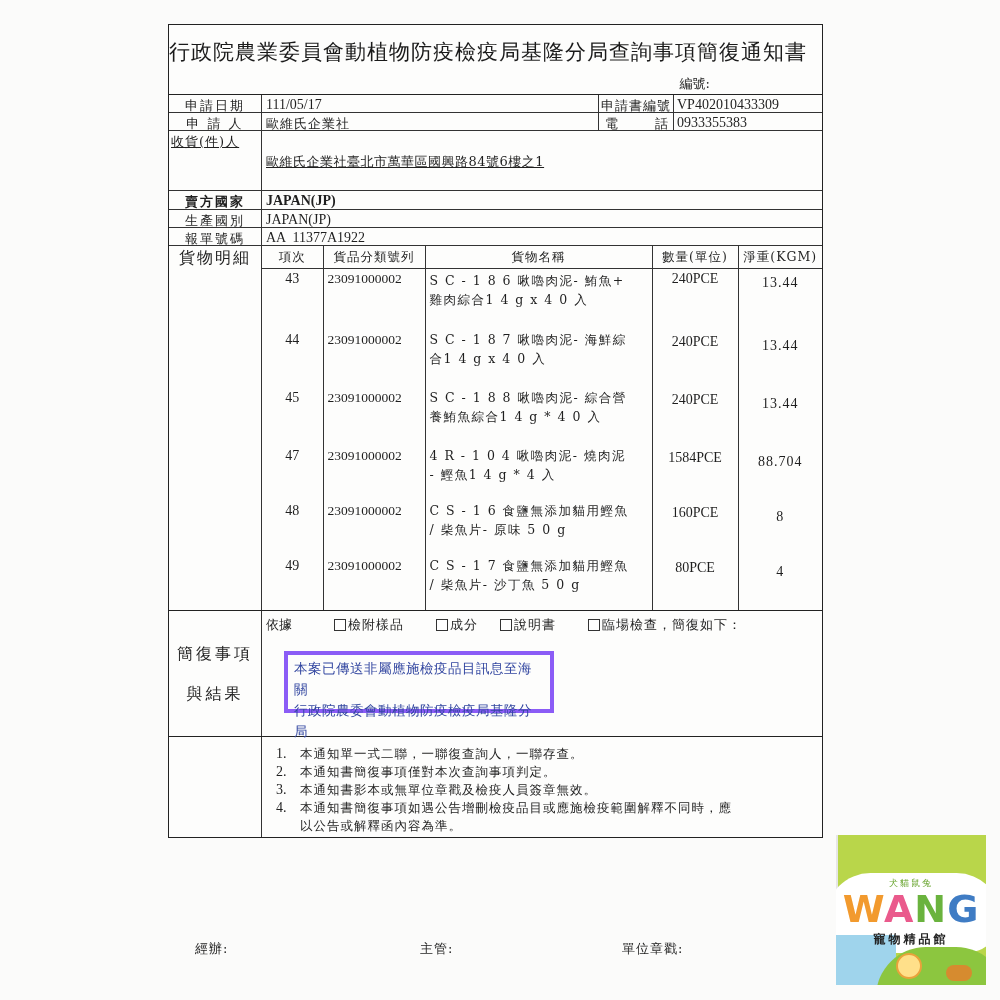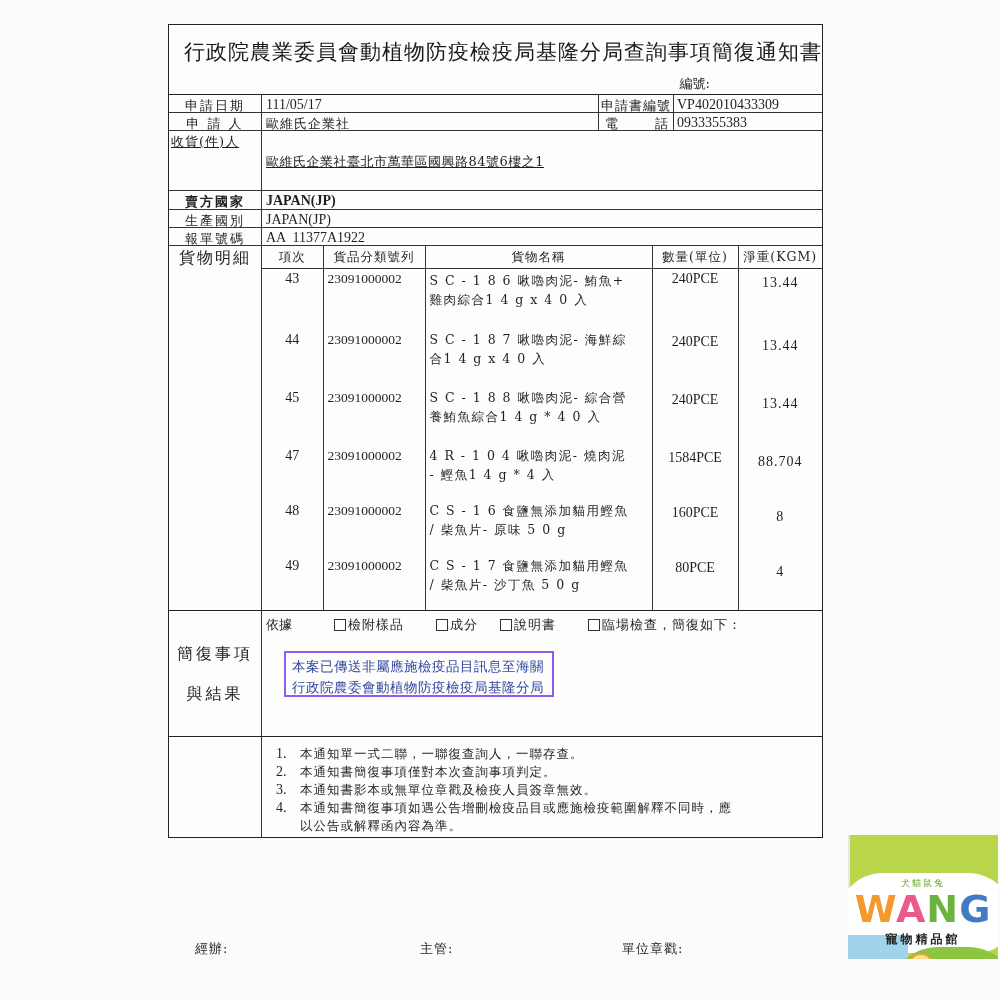--- a/index.html
+++ b/index.html
@@ -10,21 +10,21 @@
       position: absolute; left: 0; top: 0; width: 1000px; height: 1000px;
       background: #fbfbfa;
     }
     .doc {
       position: absolute; left: 168px; top: 24px; width: 655px;
       border: 1.5px solid #222;
       background: #fdfdfc;
     }
     .title-block { height: 70px; border-bottom: 1.5px solid #222; position: relative; }
     .title {
-      position: absolute; left: 0; right: 0; top: 13px; text-align: right;
+      position: absolute; left: 0; right: 0; top: 13px; text-align: left;
       font-size: 21px; letter-spacing: 1px; font-weight: normal; color: #1a1a1a;
     }
     .serial-label { position: absolute; right: 112px; top: 50px; font-size: 13px; }
 
     .row { display: flex; border-bottom: 1.2px solid #333; font-size: 13px; }
     .label {
       width: 93px; flex: none; border-right: 1.2px solid #333;
       text-align: center; letter-spacing: 2px; padding-top: 2px;
     }
     .value { flex: 1; padding-left: 4px; padding-top: 2px; font-family: "Liberation Serif", serif; font-size: 14px; }
@@ -66,40 +66,40 @@
     
     .reply { display: flex; height: 126px; border-bottom: 1.5px solid #222; }
     .reply .label { display: flex; align-items: center; justify-content: center; flex-direction: column; letter-spacing: 3px; line-height: 20px; padding: 0; gap: 20px; }
     .reply-body { flex: 1; position: relative; font-size: 13px; }
     .basis { position: absolute; left: 4px; top: 5px; display: flex; gap: 4px; white-space: nowrap; }
     .basis .basis-label { margin-right: 38px; }
     .chk { display: inline-flex; align-items: center; margin-right: 18px; letter-spacing: 1px; }
     .chk .box { width: 12px; height: 12px; border: 1px solid #333; margin-right: 2px; display: inline-block; background: #fff; }
     .chk.wide { margin-right: 28px; }
     .stamp {
-      position: absolute; left: 22px; top: 40px; width: 270px; height: 46px;
-      border: 2px solid #8b5cf6; color: #3246a0; padding: 3px 6px;
+      position: absolute; left: 22px; top: 40px; width: 270px; height: 62px;
+      border: 4px solid #8b5cf6; color: #3246a0; padding: 3px 6px;
       font-size: 13.5px; line-height: 21px; letter-spacing: 0.5px;
     }
 
     
     .notes { display: flex; height: 100px; }
     .notes .label { border-right: 1.2px solid #333; }
     .notes-body { flex: 1; padding: 8px 0 0 14px; font-size: 12.5px; line-height: 18px; }
     .note { display: flex; }
     .note .num { width: 24px; flex: none; font-family: "Liberation Serif", serif; font-size: 14px; }
     .note .txt { letter-spacing: 1px; }
 
     .sign-row { position: absolute; top: 940px; left: 195px; width: 620px; font-size: 13px; }
     .sign { position: absolute; letter-spacing: 1px; }
 
     
     .logo {
-      position: absolute; left: 836px; top: 835px; width: 150px; height: 124px;
-      background: #b9d64a; overflow: hidden; margin-left: 12px;
+      position: absolute; left: 836px; top: 835px; width: 150px; height: 150px;
+      background: #b9d64a; overflow: hidden;
     }
     .logo .cloud {
       position: absolute; left: -10px; top: 38px; width: 175px; height: 80px;
       background: #ffffff; border-radius: 50px 50px 40px 40px;
     }
     .logo .sky { position: absolute; left: 0; top: 100px; width: 60px; height: 60px; background: #9fd4ec; }
     .logo .ground { position: absolute; left: 40px; top: 112px; width: 130px; height: 50px; background: #8cc63f; border-radius: 60px 60px 0 0; }
     .logo .small { position: absolute; left: 0; right: 0; top: 42px; text-align: center; font-size: 9px; color: #6aa631; font-family: "DejaVu Sans", sans-serif; letter-spacing: 2px; }
     .logo .big {
       position: absolute; left: 0; right: 0; top: 54px; text-align: center;

